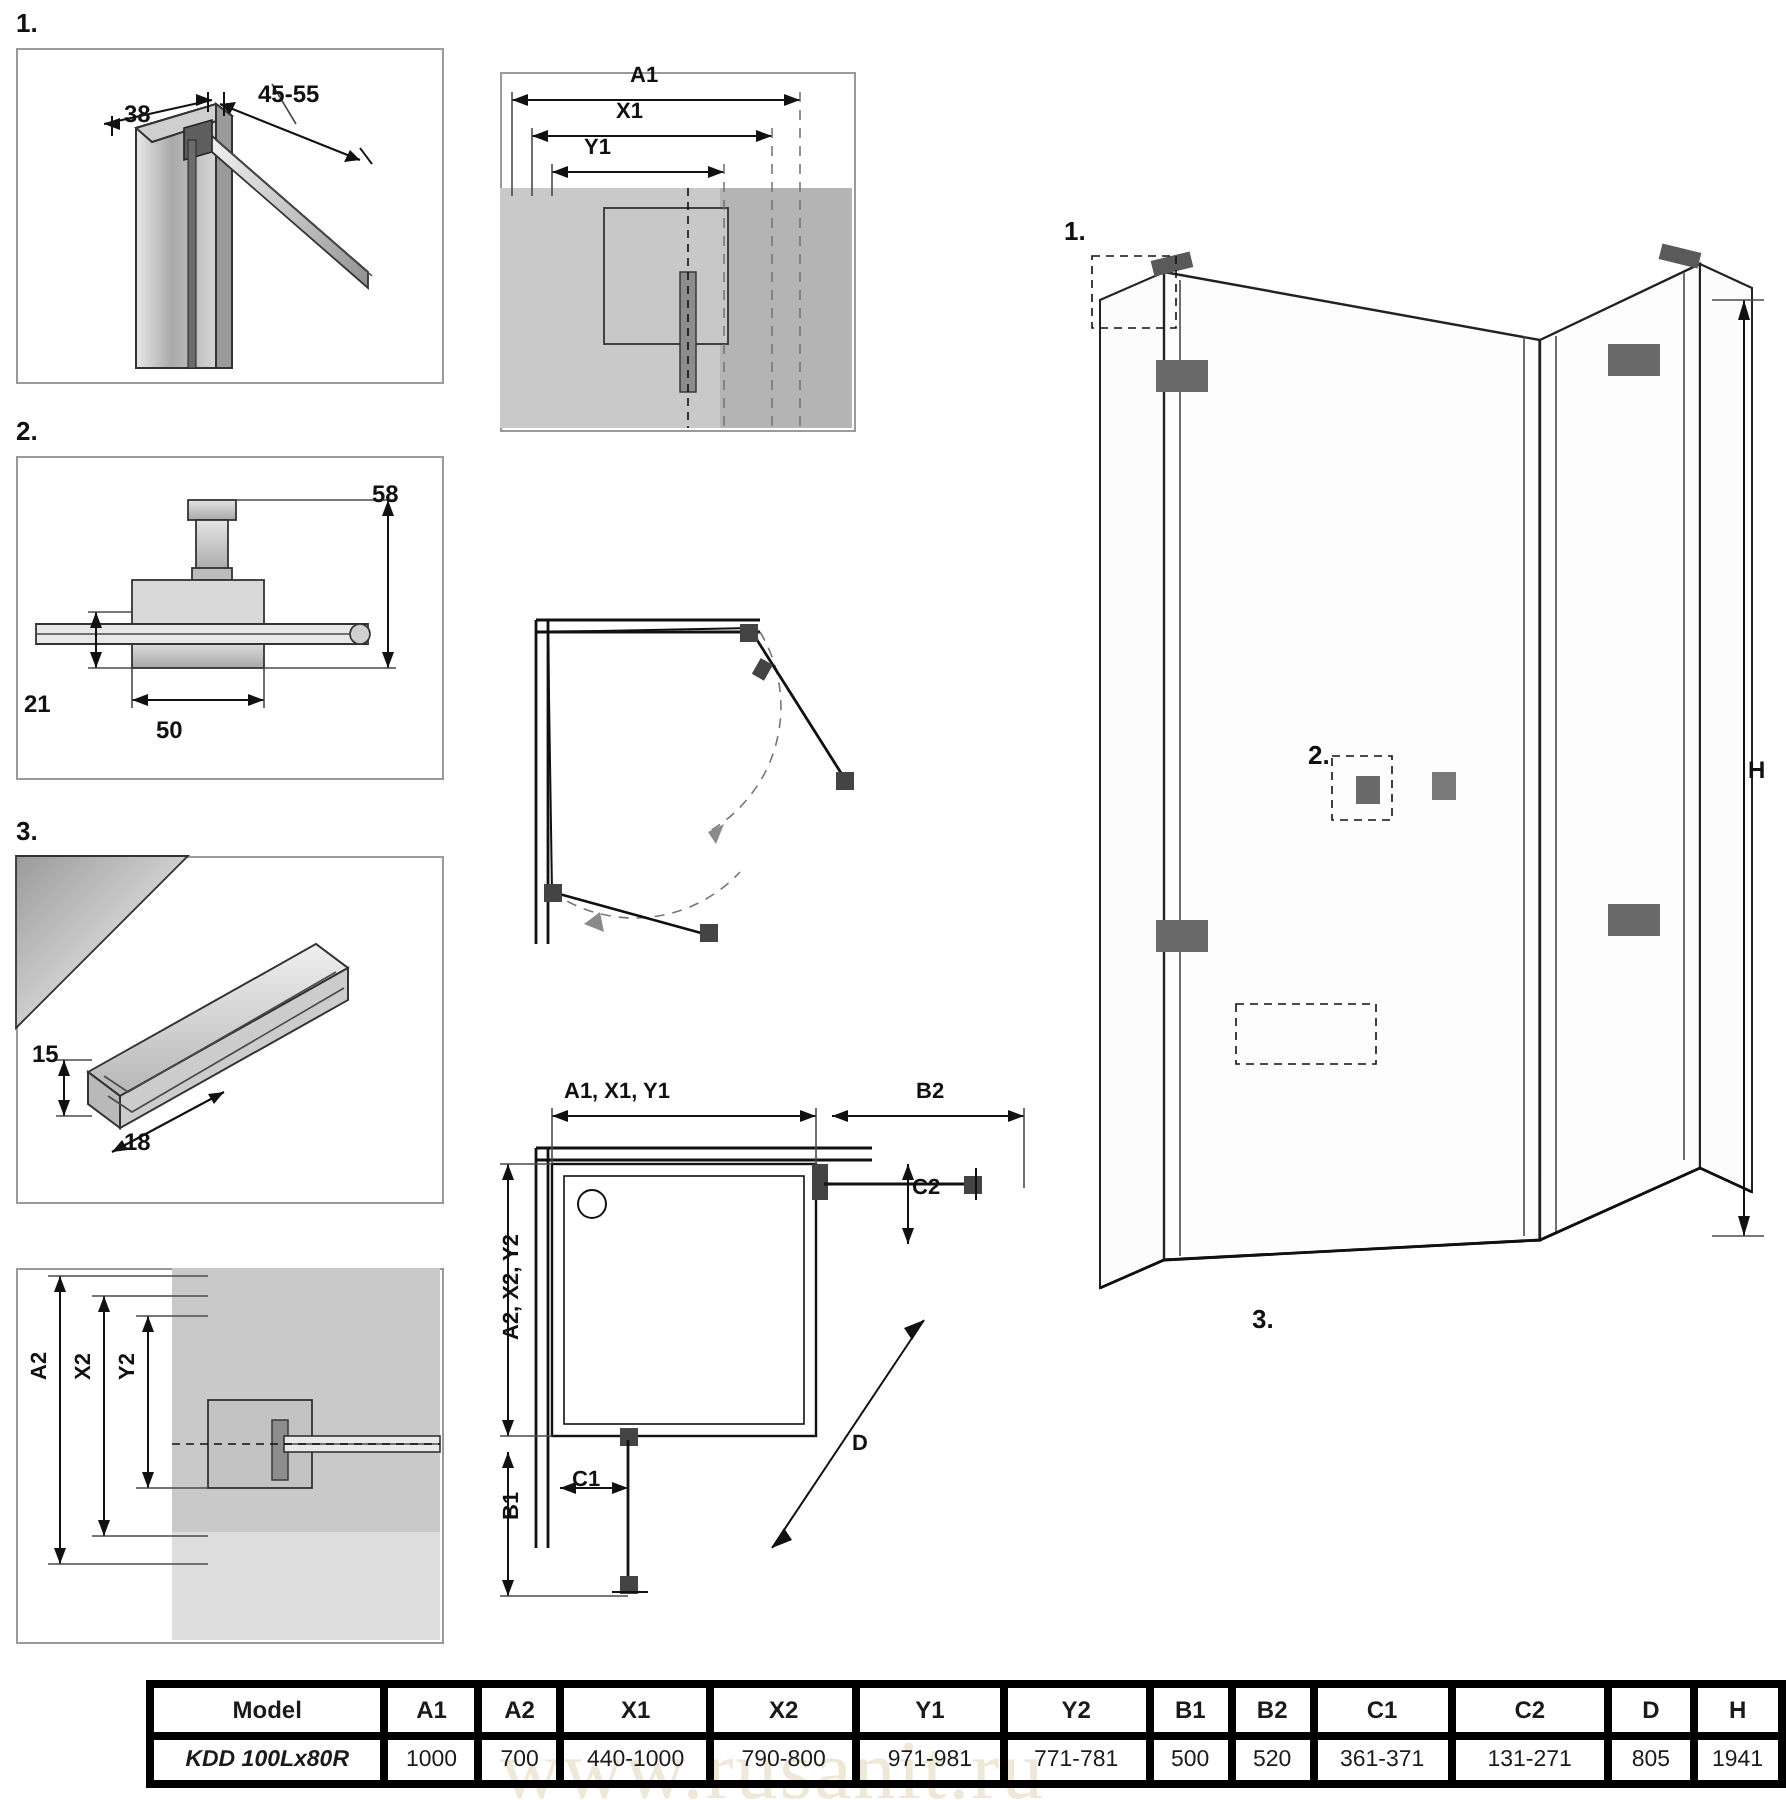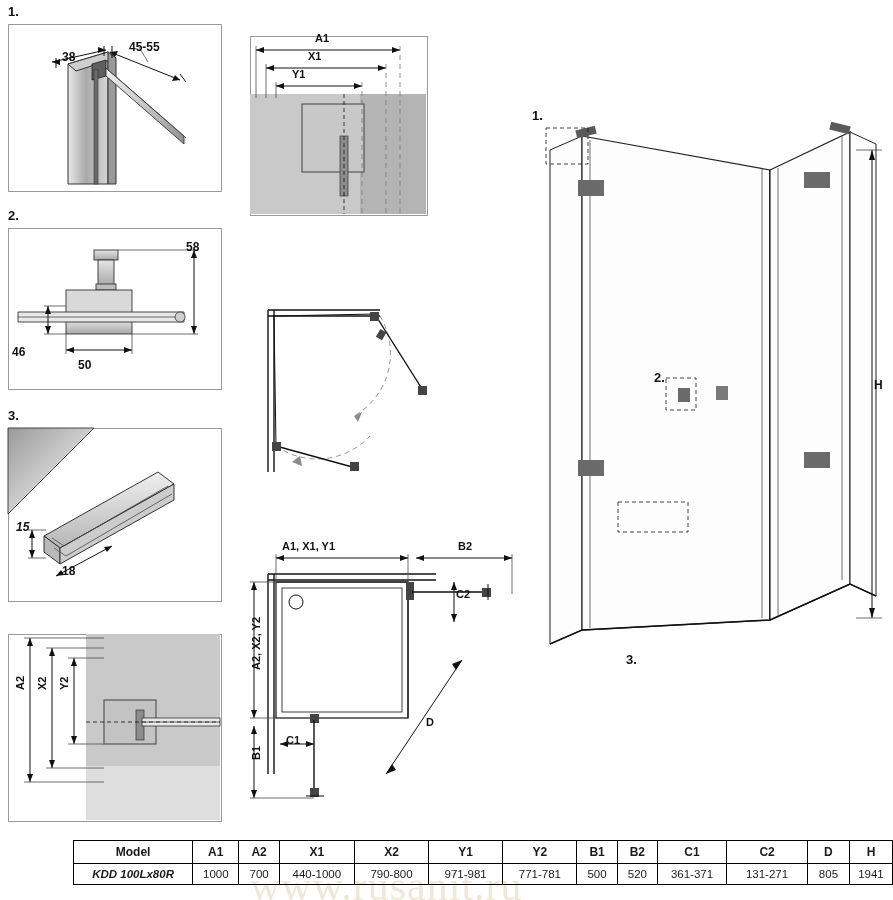--- a/index.html
+++ b/index.html
@@ -14,21 +14,21 @@
   .ln2{stroke:#111;stroke-width:1.4;fill:none;}
   .thin{stroke:#4a4a4a;stroke-width:0.8;fill:none;}
   .dash{stroke:#111;stroke-width:0.8;fill:none;stroke-dasharray:4 3;}
   .dashg{stroke:#777;stroke-width:0.8;fill:none;stroke-dasharray:5 4;}
   .gfill{fill:#c9c9c9;}
   .gfill2{fill:#b4b4b4;}
   .gfill3{fill:#dedede;}
 
   
   table.spec{border-collapse:collapse;font-size:11.5px;}
-  table.spec td,table.spec th{border:1px solid #000000;padding:4px 3px;text-align:center;white-space:nowrap;}
+  table.spec td,table.spec th{border:4px solid #000000;padding:4px 3px;text-align:center;white-space:nowrap;}
   table.spec th{font-weight:bold;font-size:12px;}
   table.spec td.model{font-style:italic;font-weight:bold;text-align:center;}
   .wm{position:absolute;left:250px;top:862px;font-size:42px;color:#efe7d7;font-family:"Liberation Serif",serif;letter-spacing:1px;z-index:0;}
 </style>
 </head>
 <body>
 
 <div class="wm">www.rusanit.ru</div>
 
 <div class="box" style="left:8px;top:24px;width:212px;height:166px;"></div>
@@ -107,21 +107,21 @@
   <line class="thin" x1="36" y1="78" x2="58" y2="78"></line>
   <line class="thin" x1="36" y1="106" x2="58" y2="106"></line>
 
   <line class="ln" x1="58" y1="122" x2="124" y2="122"></line>
   <polygon points="58,122 66,119 66,125" fill="#111"></polygon>
   <polygon points="124,122 116,119 116,125" fill="#111"></polygon>
   <line class="thin" x1="58" y1="106" x2="58" y2="126"></line>
   <line class="thin" x1="124" y1="106" x2="124" y2="126"></line>
 </svg>
 <div class="abs dim" style="left:186px;top:240px;">58</div>
-<div class="abs dim" style="left:12px;top:345px;">46</div>
+<div class="abs dim" style="left:12px;top:345px;">21</div>
 <div class="abs dim" style="left:78px;top:358px;">50</div>
 
 <div class="box" style="left:8px;top:428px;width:212px;height:172px;"></div>
 <div class="abs lbl" style="left:8px;top:408px;">3.</div>
 <svg class="abs" style="left:8px;top:428px;" width="212" height="172">
   <defs>
     <linearGradient id="g4" x1="0" y1="0" x2="1" y2="1">
       <stop offset="0%" stop-color="#9a9a9a"></stop>
         <stop offset="60%" stop-color="#d8d8d8"></stop>
         <stop offset="100%" stop-color="#f0f0f0"></stop>
@@ -143,21 +143,21 @@
   <line class="ln" x1="24" y1="102" x2="24" y2="130"></line>
   <polygon points="24,102 21,110 27,110" fill="#111"></polygon>
   <polygon points="24,130 21,122 27,122" fill="#111"></polygon>
   <line class="thin" x1="20" y1="102" x2="38" y2="102"></line>
   <line class="thin" x1="20" y1="130" x2="38" y2="130"></line>
 
   <line class="ln" x1="48" y1="148" x2="104" y2="118"></line>
   <polygon points="48,148 56,147 53,142" fill="#111"></polygon>
   <polygon points="104,118 96,119 99,124" fill="#111"></polygon>
 </svg>
-<div class="abs dim" style="left:16px;top:520px;font-style:italic;">15</div>
+<div class="abs dim" style="left:16px;top:520px;">15</div>
 <div class="abs dim" style="left:62px;top:564px;">18</div>
 
 <div class="box" style="left:8px;top:634px;width:212px;height:186px;"></div>
 <svg class="abs" style="left:8px;top:634px;" width="212" height="186">
 
   <rect x="78" y="0" width="134" height="132" class="gfill"></rect>
   <rect x="78" y="132" width="134" height="54" class="gfill3"></rect>
 
   <rect x="96" y="66" width="52" height="44" fill="#c3c3c3" stroke="#333" stroke-width="0.9"></rect>
   <rect x="128" y="76" width="8" height="30" fill="#8d8d8d" stroke="#333" stroke-width="0.7"></rect>

